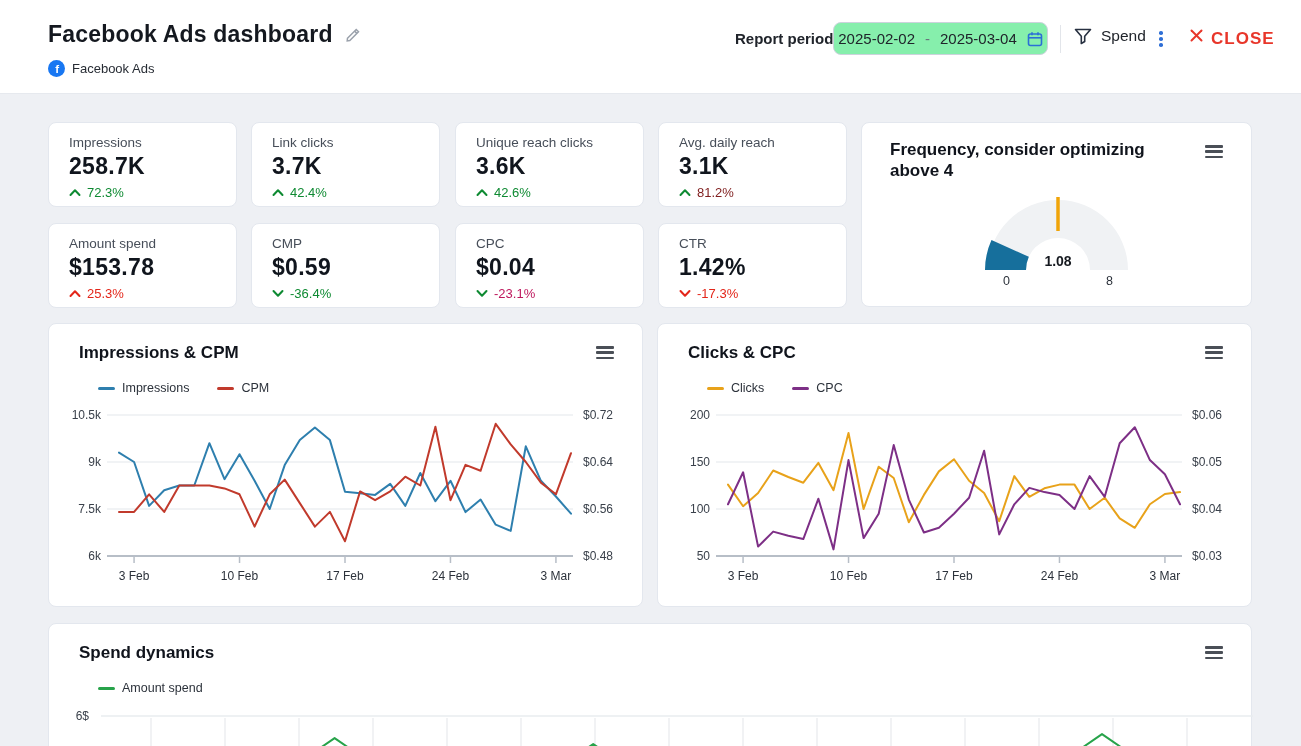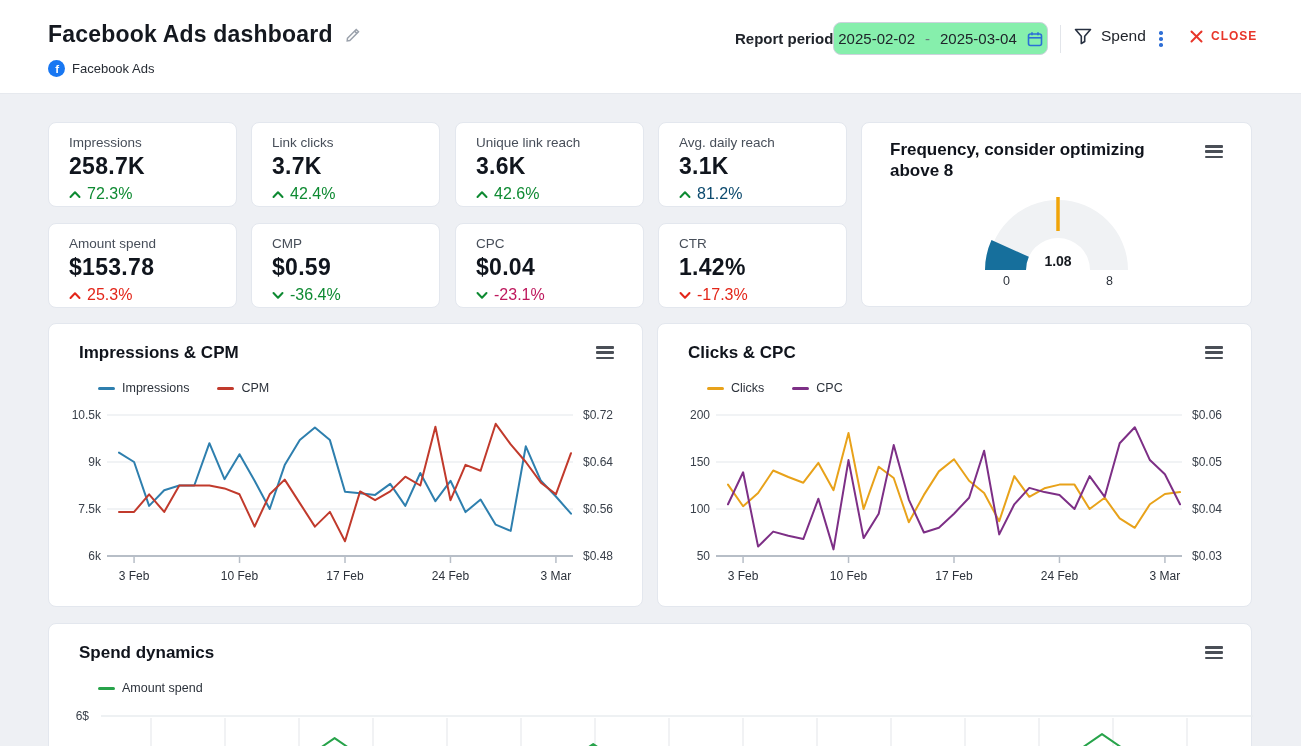--- a/index.html
+++ b/index.html
@@ -17,28 +17,28 @@
   .report-label{position:absolute;left:735px;top:30px;font-size:15px;font-weight:700;color:#20242b;}
   .datebox{position:absolute;left:833px;top:22px;width:215px;height:33px;background:#86efac;
            border:1px solid #ccd3dc;border-radius:8px;display:flex;align-items:center;
            justify-content:center;gap:10px;font-size:15px;color:#20242b;box-sizing:border-box;cursor:pointer;}
   .hdr-divider{position:absolute;left:1060px;top:25px;width:1px;height:28px;background:#e2e5ea;}
   .filter-btn{position:absolute;left:1074px;top:27px;display:flex;align-items:center;gap:9px;
               font-size:15.5px;color:#20242b;cursor:pointer;}
   .kebab{position:absolute;left:1153px;top:27px;width:16px;height:24px;display:flex;flex-direction:column;
          align-items:center;justify-content:center;gap:2.5px;cursor:pointer;}
   .kebab i{width:3.5px;height:3.5px;border-radius:50%;background:#2f6fd6;}
-  .close-btn{position:absolute;left:1190px;top:29px;display:flex;align-items:flex-end;gap:8px;
-             color:#e8362a;font-size:12px;font-weight:700;letter-spacing:1px;cursor:pointer;}
+  .close-btn{position:absolute;left:1190px;top:29px;display:flex;align-items:flex-start;gap:8px;
+             color:#e8362a;font-size:17px;font-weight:700;letter-spacing:1px;cursor:pointer;}
 
   
   .card{position:absolute;background:#fff;border:1px solid #e3e7ee;border-radius:8px;box-sizing:border-box;}
   .kpi-label{position:absolute;left:20px;top:12px;font-size:13.5px;color:#474e59;}
   .kpi-value{position:absolute;left:20px;top:30px;font-size:23px;font-weight:700;color:#10151d;letter-spacing:.3px;}
-  .kpi-delta{position:absolute;left:20px;top:62px;display:flex;align-items:center;gap:6px;font-size:16px;}
+  .kpi-delta{position:absolute;left:20px;top:62px;display:flex;align-items:center;gap:6px;font-size:13px;}
 
   .chart-title{position:absolute;left:30px;top:19px;font-size:17px;font-weight:700;color:#10141c;}
   .menu-icon{position:absolute;right:28px;top:22px;width:18px;height:13px;display:flex;flex-direction:column;
              justify-content:space-between;cursor:pointer;}
   .menu-icon i{display:block;height:2.5px;background:#4a4f57;border-radius:1px;}
   .legend{position:absolute;left:49px;top:57px;display:flex;gap:28px;align-items:center;}
   .legend .item{display:flex;align-items:center;gap:7px;font-size:12.5px;color:#2c323b;}
   .legend .dash{width:17px;height:3px;border-radius:2px;display:inline-block;}
   .plot-svg{position:absolute;left:0;top:0;}
   svg text{font-family:"Liberation Sans",sans-serif;}
@@ -129,35 +129,35 @@
         <div class="kpi-delta" style="color:#0e8a32">
           <span style="display:inline-flex">
             <svg width="12" height="9" viewBox="0 0 12 9" fill="none" stroke="#0e8a32" stroke-width="2" stroke-linecap="round" stroke-linejoin="round">
               <path d="M1.5 7 L6 2.2 L10.5 7"></path>
             </svg>
           </span>
           <span>42.4%</span>
         </div>
       </div>
       <div class="card" style="left: 455px; top: 122px; width: 189px; height: 85px;">
-        <div class="kpi-label">Unique link reach</div>
+        <div class="kpi-label">Unique reach clicks</div>
         <div class="kpi-value">3.6K</div>
         <div class="kpi-delta" style="color:#0e8a32">
           <span style="display:inline-flex">
             <svg width="12" height="9" viewBox="0 0 12 9" fill="none" stroke="#0e8a32" stroke-width="2" stroke-linecap="round" stroke-linejoin="round">
               <path d="M1.5 7 L6 2.2 L10.5 7"></path>
             </svg>
           </span>
           <span>42.6%</span>
         </div>
       </div>
       <div class="card" style="left: 658px; top: 122px; width: 189px; height: 85px;">
         <div class="kpi-label">Avg. daily reach</div>
         <div class="kpi-value">3.1K</div>
-        <div class="kpi-delta" style="color:#0c4a6e">
+        <div class="kpi-delta" style="color:#7f1d1d">
           <span style="display:inline-flex">
             <svg width="12" height="9" viewBox="0 0 12 9" fill="none" stroke="#0e8a32" stroke-width="2" stroke-linecap="round" stroke-linejoin="round">
               <path d="M1.5 7 L6 2.2 L10.5 7"></path>
             </svg>
           </span>
           <span>81.2%</span>
         </div>
       </div>
       <div class="card" style="left: 48px; top: 223px; width: 189px; height: 85px;">
         <div class="kpi-label">Amount spend</div>
@@ -203,21 +203,21 @@
             <svg width="12" height="9" viewBox="0 0 12 9" fill="none" stroke="#e3261a" stroke-width="2" stroke-linecap="round" stroke-linejoin="round">
               <path d="M1.5 2 L6 6.8 L10.5 2"></path>
             </svg>
           </span>
           <span>-17.3%</span>
         </div>
       </div>
     </div>
 
   <div class="card" id="gauge-card" style="left:861px;top:122px;width:391px;height:185px;">
-    <div class="gauge-title">Frequency, consider optimizing above 8</div>
+    <div class="gauge-title">Frequency, consider optimizing above 4</div>
     <div class="menu-icon">
         <i></i>
         <i></i>
         <i></i>
       </div>
     <svg id="gauge-svg" class="plot-svg" width="391" height="185" viewBox="0 0 391 185">
         <path d="M126 147 A70 70 0 0 1 266 147 L228 147 A32 32 0 0 0 164 147 Z" fill="#f0f2f4"></path>
         <path d="M123 147 A73 73 0 0 1 129.4675608056125 116.95945182182703 L166.83509514766575 133.83154052463652 A32 32 0 0 0 164 147 Z" fill="#166f9c"></path>
         <line x1="196" y1="108" x2="196" y2="74" stroke="#f0a409" stroke-width="3.5"></line>
         <text x="196" y="143" text-anchor="middle" font-size="14" font-weight="bold" fill="#15191f">1.08</text>

